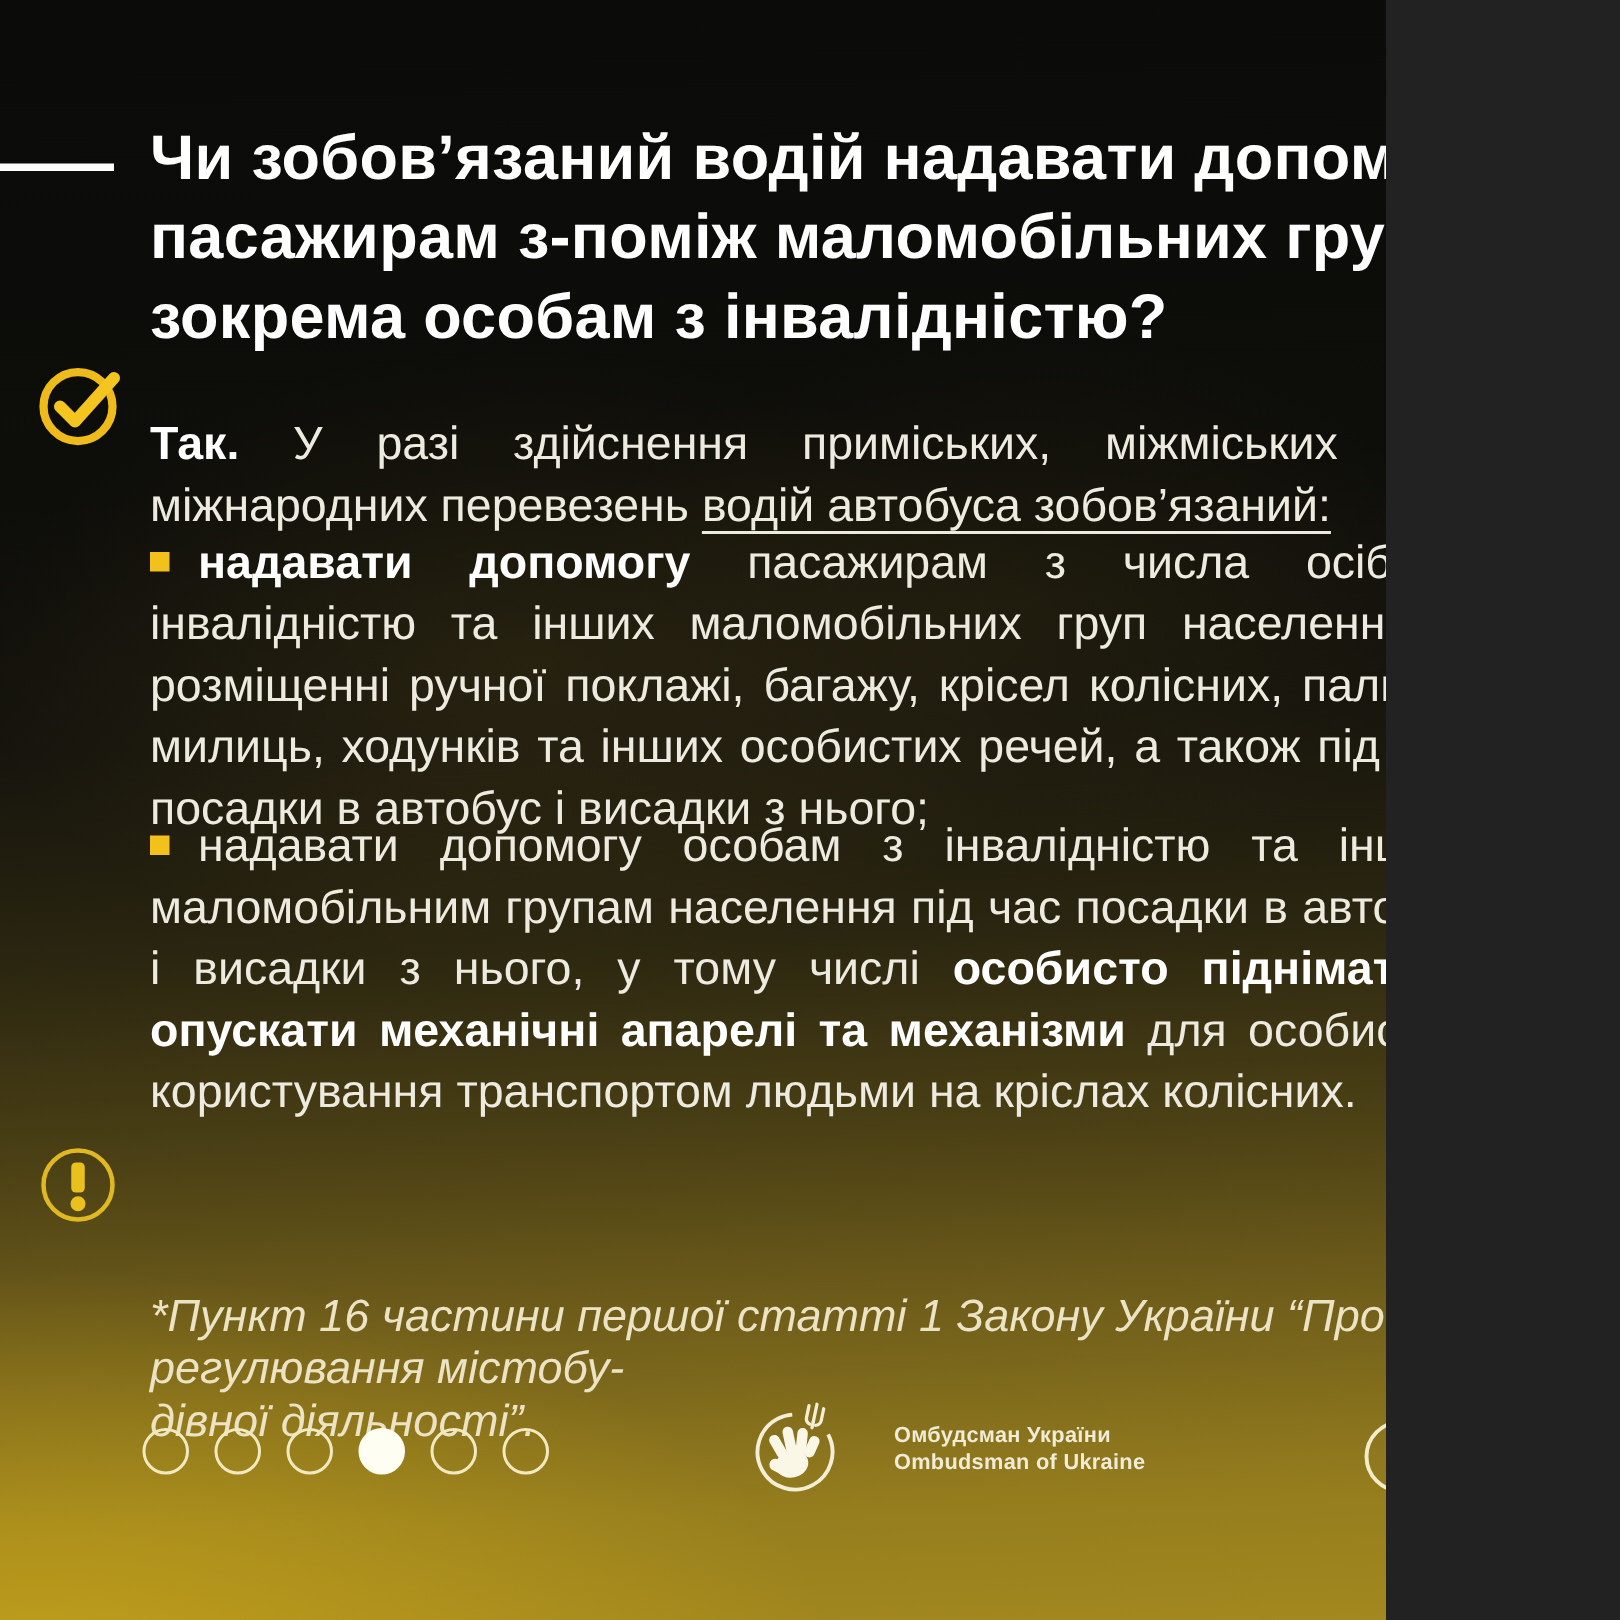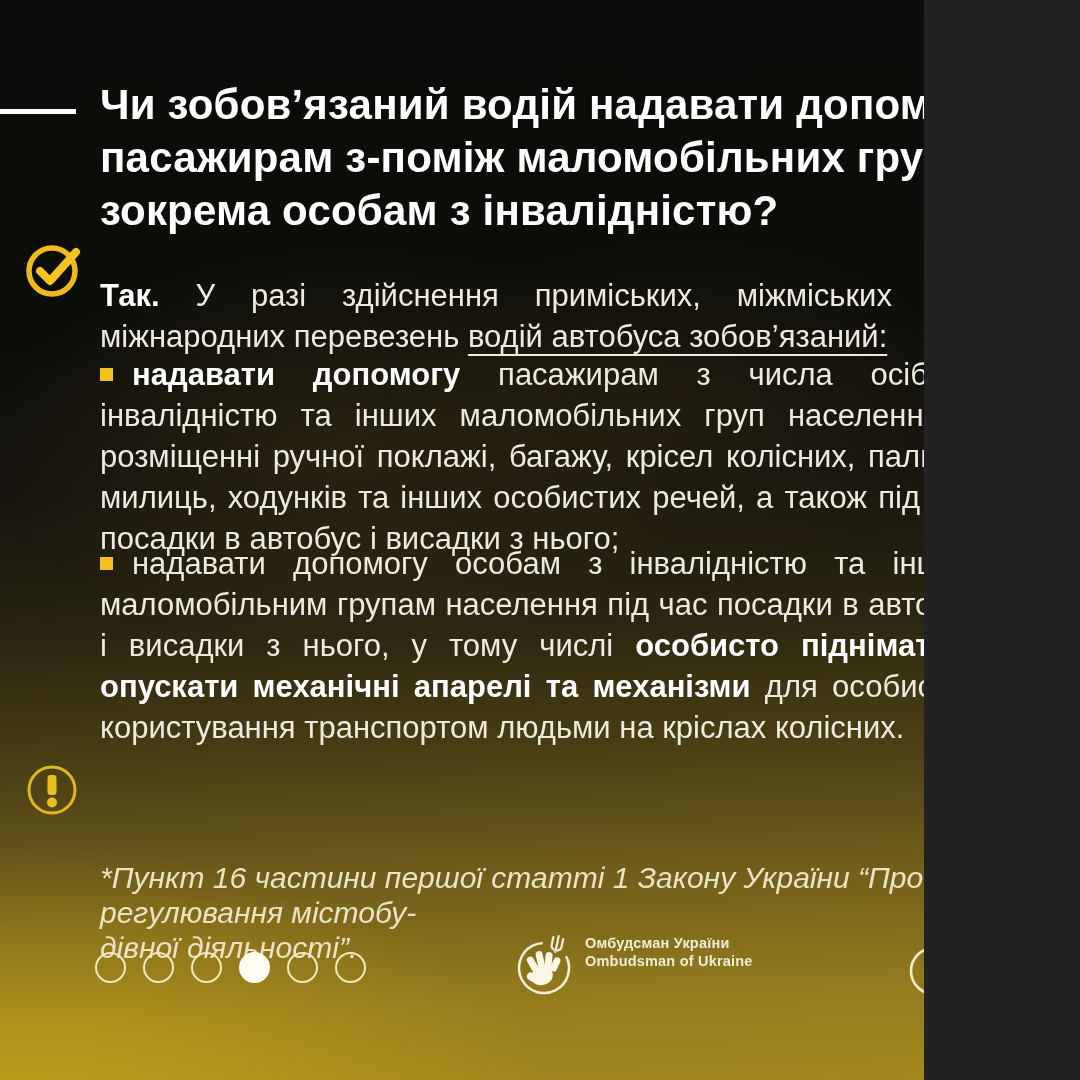--- a/index.html
+++ b/index.html
@@ -36,21 +36,21 @@
   }
   .icon-check{position:absolute;left:25px;top:241px;}
   .icon-exclaim{position:absolute;left:26px;top:764px;}
   .footnote{
     position:absolute;left:100px;top:860px;width:920px;margin:0;
     font-size:30px;line-height:35px;font-style:italic;color:#ebe3c4;white-space:pre-line;
   }
   .dots{position:absolute;left:95px;top:952px;display:flex;gap:17px;}
   .dot{width:31px;height:31px;border:2px solid #f1e9c0;border-radius:50%;box-sizing:border-box;background:transparent;cursor:pointer;}
   .dot.active{background:#fffef3;border-color:#fffef3;}
-  .logo{position:absolute;left:512px;top:934px;display:flex;align-items:flex-start;}
+  .logo{position:absolute;left:498px;top:934px;display:flex;align-items:center;gap:25px;}
   .logo-text{margin-left:9px;font-size:14.5px;line-height:18px;font-weight:bold;color:#f1ecd6;letter-spacing:.2px;}
   .next{
     position:absolute;left:908px;top:945px;width:82px;height:52px;
     background:transparent;border:none;padding:0;cursor:pointer;
   }
 </style>
 </head>
 <body>
 
 <div class="card">

